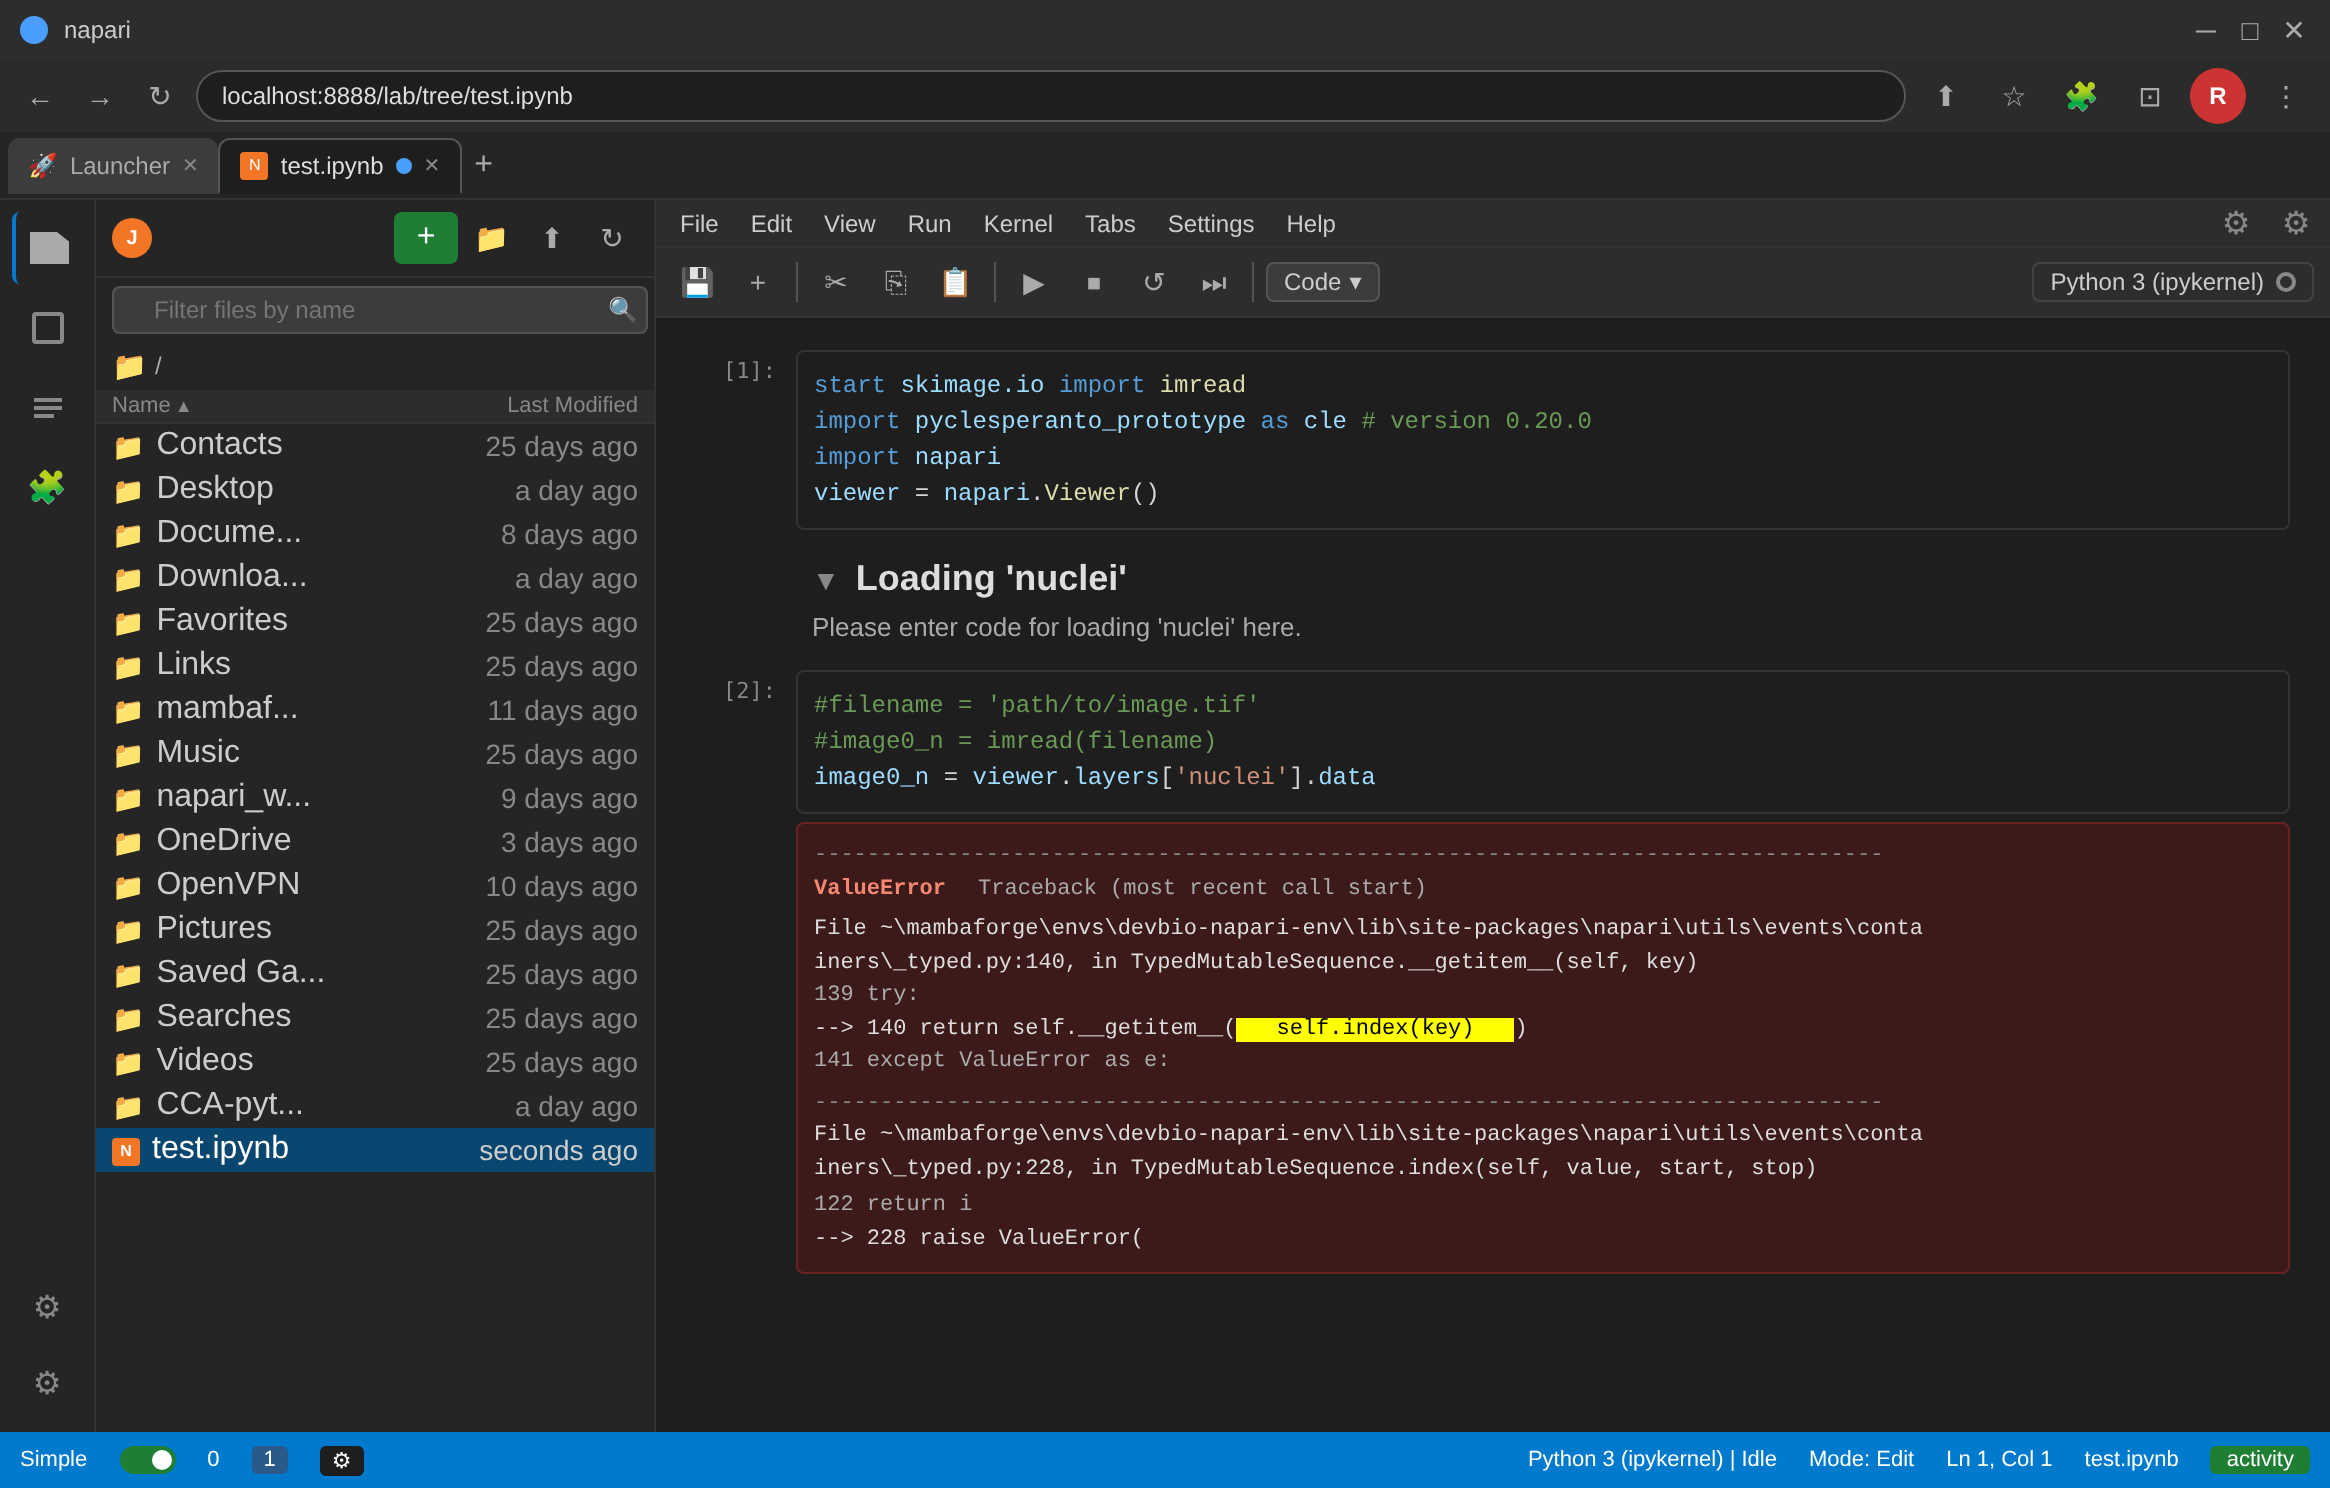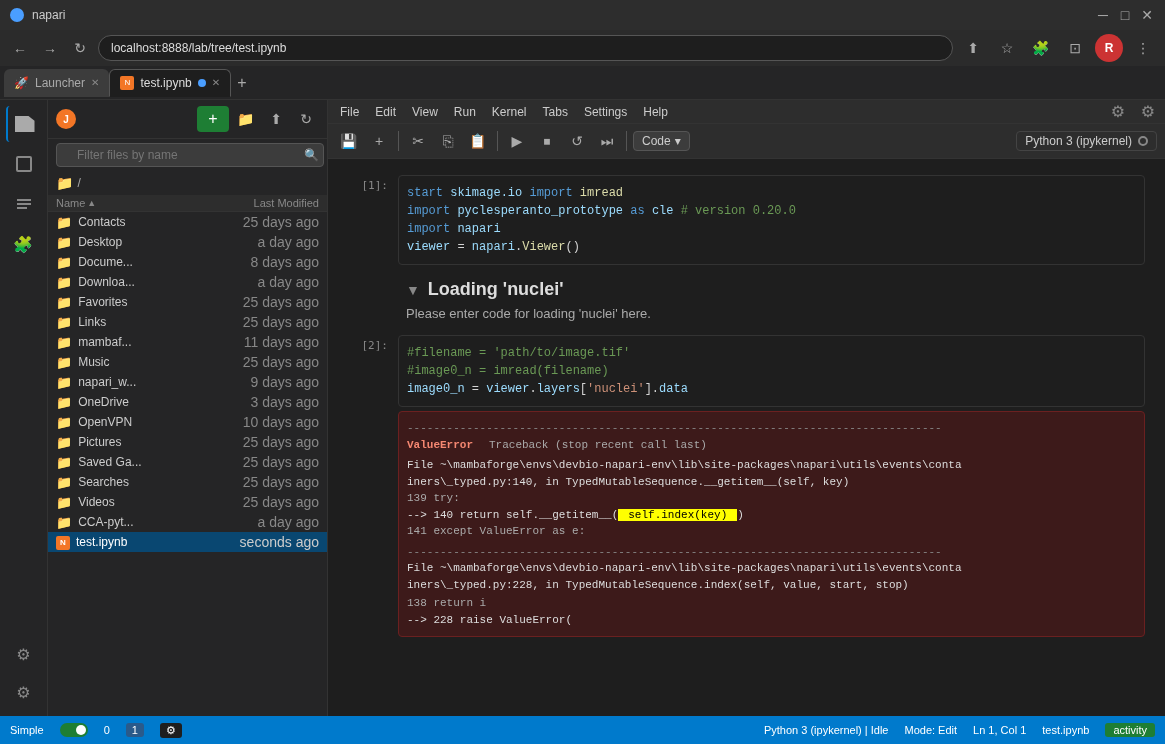--- a/index.html
+++ b/index.html
@@ -41,21 +41,21 @@
 
     .file-list-header { display: flex; padding: 2px 8px; background: #2d2d2d; border-bottom: 1px solid #333; font-size: 11px; color: #888; }
     .file-list-header .col-name { flex: 1; cursor: pointer; display: flex; align-items: center; gap: 2px; }
     .file-list-header .col-date { width: 100px; text-align: right; }
     .sort-arrow { font-size: 9px; }
 
     .file-list { flex: 1; overflow-y: auto; }
     .file-item { display: flex; align-items: center; padding: 2px 8px; cursor: pointer; gap: 6px; }
     .file-item.selected { background: #094771; color: white; }
     .file-item.selected .date { color: #ccc; }
-    .file-name { flex: 1; font-size: 12px; white-space: nowrap; overflow: hidden; text-overflow: ellipsis; }
+    .file-name { flex: 1; font-size: 16px; white-space: nowrap; overflow: hidden; text-overflow: ellipsis; }
     .file-item .date { width: 100px; text-align: right; font-size: 14px; color: #888; }
 
     
     .jupyter-content { flex: 1; background: #1e1e1e; display: flex; flex-direction: column; }
     .jupyter-toolbar { display: flex; align-items: center; padding: 4px 8px; background: #2d2d2d; border-bottom: 1px solid #333; gap: 4px; }
     .jt-btn { background: none; border: none; color: #aaa; cursor: pointer; font-size: 14px; width: 26px; height: 26px; display: flex; align-items: center; justify-content: center; border-radius: 4px; }
     .jt-separator { width: 1px; height: 20px; background: #555; margin: 0 2px; }
     .kernel-status { width: 10px; height: 10px; border-radius: 50%; border: 2px solid #888; }
 
     .notebook-area { flex: 1; overflow-y: auto; background: #1e1e1e; padding: 10px 20px; }
@@ -359,31 +359,31 @@
             <div><span class="cm">#filename = 'path/to/image.tif'</span></div>
             <div><span class="cm">#image0_n = imread(filename)</span></div>
             <div><span class="var">image0_n</span> <span class="op">=</span> <span class="var">viewer</span><span class="op">.</span><span class="var">layers</span><span class="op">[</span><span class="str">'nuclei'</span><span class="op">].</span><span class="var">data</span></div>
           </div>
 
           <div style="margin-top:4px;">
             <div class="error-cell">
               <div style="color:#888;font-size:11px;">---------------------------------------------------------------------------------</div>
               <div style="display:flex;gap:16px;">
                 <span style="color:#f48771;font-weight:bold;">ValueError</span>
-                <span style="color:#aaa;">Traceback (stop recent call last)</span>
+                <span style="color:#aaa;">Traceback (most recent call start)</span>
               </div>
               <div style="color:#ddd;margin-top:4px;">File ~\mambaforge\envs\devbio-napari-env\lib\site-packages\napari\utils\events\conta</div>
               <div style="color:#ddd;">iners\_typed.py:140, in TypedMutableSequence.__getitem__(self, key)</div>
               <div style="color:#aaa;margin-top:0;">   139 try:</div>
-              <div style="color:#ddd;">--&gt; 140     return self.__getitem__(<span style="background:#ffff00;color:#000;padding:0 10px;">self.index(key)</span>)</div>
+              <div style="color:#ddd;">--&gt; 140     return self.__getitem__(<span style="background:#ffff00;color:#000;padding:0 20px;">self.index(key)</span>)</div>
               <div style="color:#aaa;">   141 except ValueError as e:</div>
               <div style="color:#888;margin-top:4px;">---------------------------------------------------------------------------------</div>
               <div style="color:#ddd;">File ~\mambaforge\envs\devbio-napari-env\lib\site-packages\napari\utils\events\conta</div>
               <div style="color:#ddd;">iners\_typed.py:228, in TypedMutableSequence.index(self, value, start, stop)</div>
-              <div style="color:#aaa;margin-top:2px;">   138     return i</div>
+              <div style="color:#aaa;margin-top:2px;">   122     return i</div>
               <div style="color:#ddd;">--&gt; 228 raise ValueError(</div>
             </div>
           </div>
         </div>
       </div>
 
     </div>
   </div>
 </div>
 

